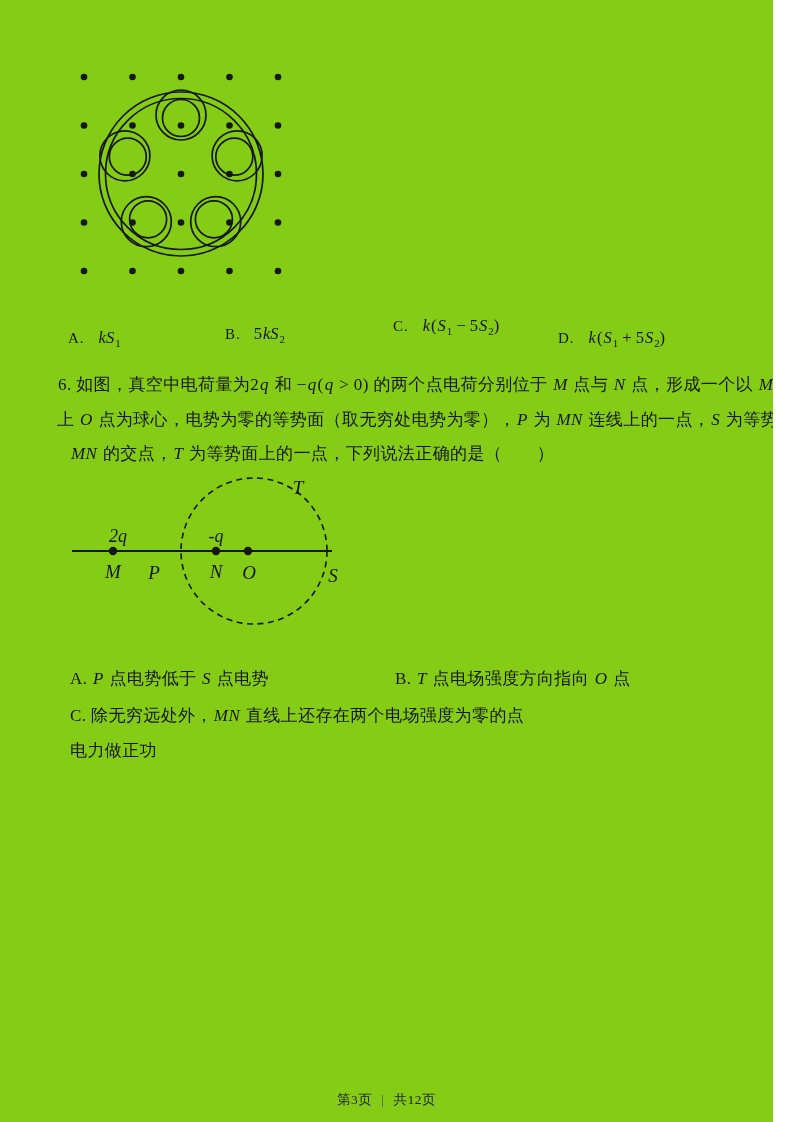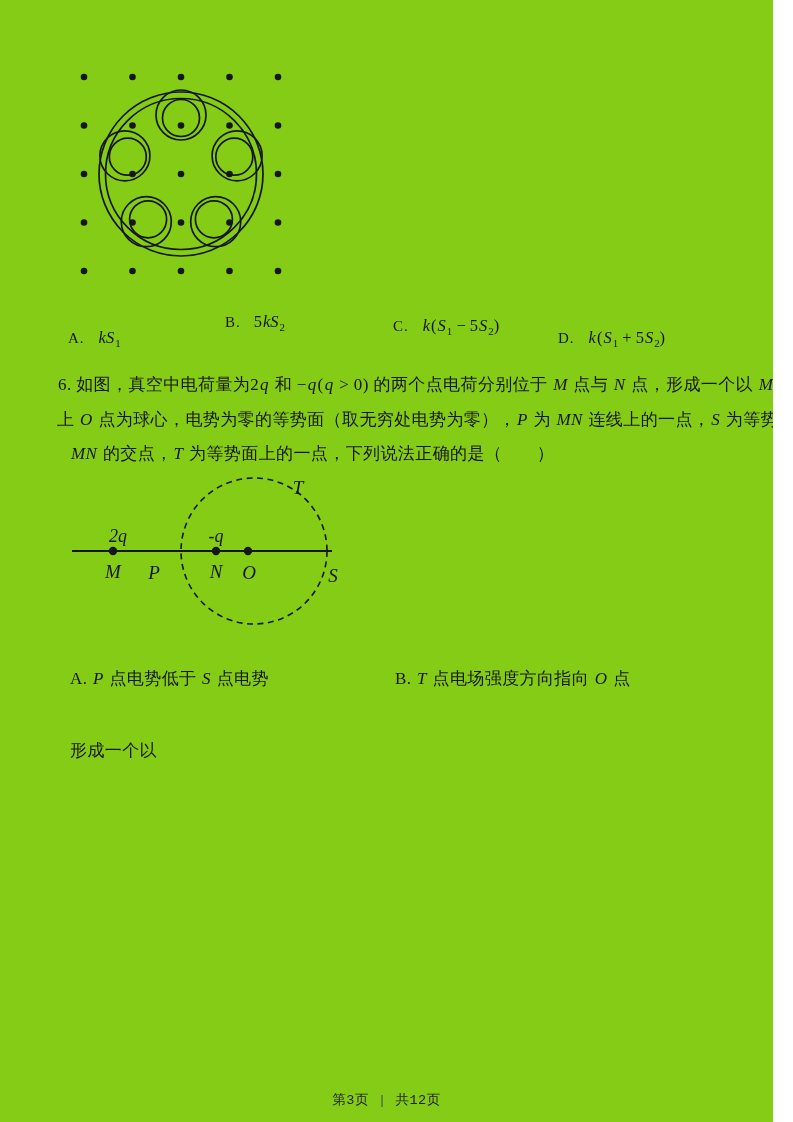--- a/index.html
+++ b/index.html
@@ -26,21 +26,20 @@
   }
   .opt5 .optlabel{font-size:15px;margin-right:13px;letter-spacing:1px;}
   .seg-i{font-style:italic;padding:0 1px;}
   .seg-sub{font-size:0.66em;position:relative;top:0.33em;letter-spacing:0;}
   .footer{
     position:absolute;left:0;right:0;top:1091px;
     text-align:center;
     font-size:13.5px;
     letter-spacing:0.5px;
     color:#222;
-    font-family:Liberation Mono, monospace;
   }
   .footer .sep{margin:0 9px;color:#3f546b;}
   svg text{fill:#161616;}
   .svglabel{font-family:"Liberation Serif","DejaVu Serif",serif;font-style:italic;}
 </style>
 </head>
 <body>
 
 <div class="page">
 
@@ -86,21 +85,21 @@
       <circle cx="76.3" cy="158.7" r="25"></circle>
         <circle cx="78.1" cy="156.3" r="18.5"></circle>
       <circle cx="54.9" cy="92.8" r="25"></circle>
         <circle cx="57.8" cy="93.7" r="18.5"></circle>
     </g>
   </svg>
 
   <div class="opt5" style="left:68px;top:328px">
     <span class="optlabel">A.</span><span><span class="seg-i">kS</span><span class="seg-sub">1</span></span>
   </div>
-  <div class="opt5" style="left:225px;top:312px">
+  <div class="opt5" style="left:225px;top:324px">
     <span class="optlabel">B.</span><span><span>5</span><span class="seg-i">kS</span><span class="seg-sub">2</span></span>
   </div>
   <div class="opt5" style="left:393px;top:316px">
     <span class="optlabel">C.</span><span><span class="seg-i">k</span><span>(</span><span class="seg-i">S</span><span class="seg-sub">1</span><span> − 5</span><span class="seg-i">S</span><span class="seg-sub">2</span><span>)</span></span>
   </div>
   <div class="opt5" style="left:558px;top:328px">
     <span class="optlabel">D.</span><span><span class="seg-i">k</span><span>(</span><span class="seg-i">S</span><span class="seg-sub">1</span><span> + 5</span><span class="seg-i">S</span><span class="seg-sub">2</span><span>)</span></span>
   </div>
 
   <div class="tline" style="left:58px;top:373px"><span>6. 如图，真空中电荷量为</span><span>2</span><span class="seg-i">q</span><span> 和 −</span><span class="seg-i">q</span><span>(</span><span class="seg-i">q</span><span> &gt; 0)</span><span> 的两个点电荷分别位于 </span><span class="seg-i">M</span><span> 点与 </span><span class="seg-i">N</span><span> 点，形成一个以 </span><span class="seg-i">MN</span><span> 延长线</span></div>
@@ -122,20 +121,21 @@
       <text x="84" y="107">P</text>
       <text x="146" y="106">N</text>
       <text x="179" y="107">O</text>
       <text x="263" y="110">S</text>
       <text x="228" y="22">T</text>
     </g>
   </svg>
 
   <div class="tline" style="left:70px;top:667px"><span>A. </span><span class="seg-i">P</span><span> 点电势低于 </span><span class="seg-i">S</span><span> 点电势</span></div>
   <div class="tline" style="left:395px;top:667px"><span>B. </span><span class="seg-i">T</span><span> 点电场强度方向指向 </span><span class="seg-i">O</span><span> 点</span></div>
-  <div class="tline" style="left:70px;top:739px"><span>形成一个以</span></div>
+  <div class="tline" style="left:70px;top:704px"><span>C. 除无穷远处外，</span><span class="seg-i">MN</span><span> 直线上还存在两个电场强度为零的点</span></div>
+  <div class="tline" style="left:70px;top:739px"><span>电力做正功</span></div>
 
 
   <div class="footer">
     <span>第3页</span><span class="sep">|</span><span>共12页</span>
   </div>
 
 </div>
 
 </body></html>

